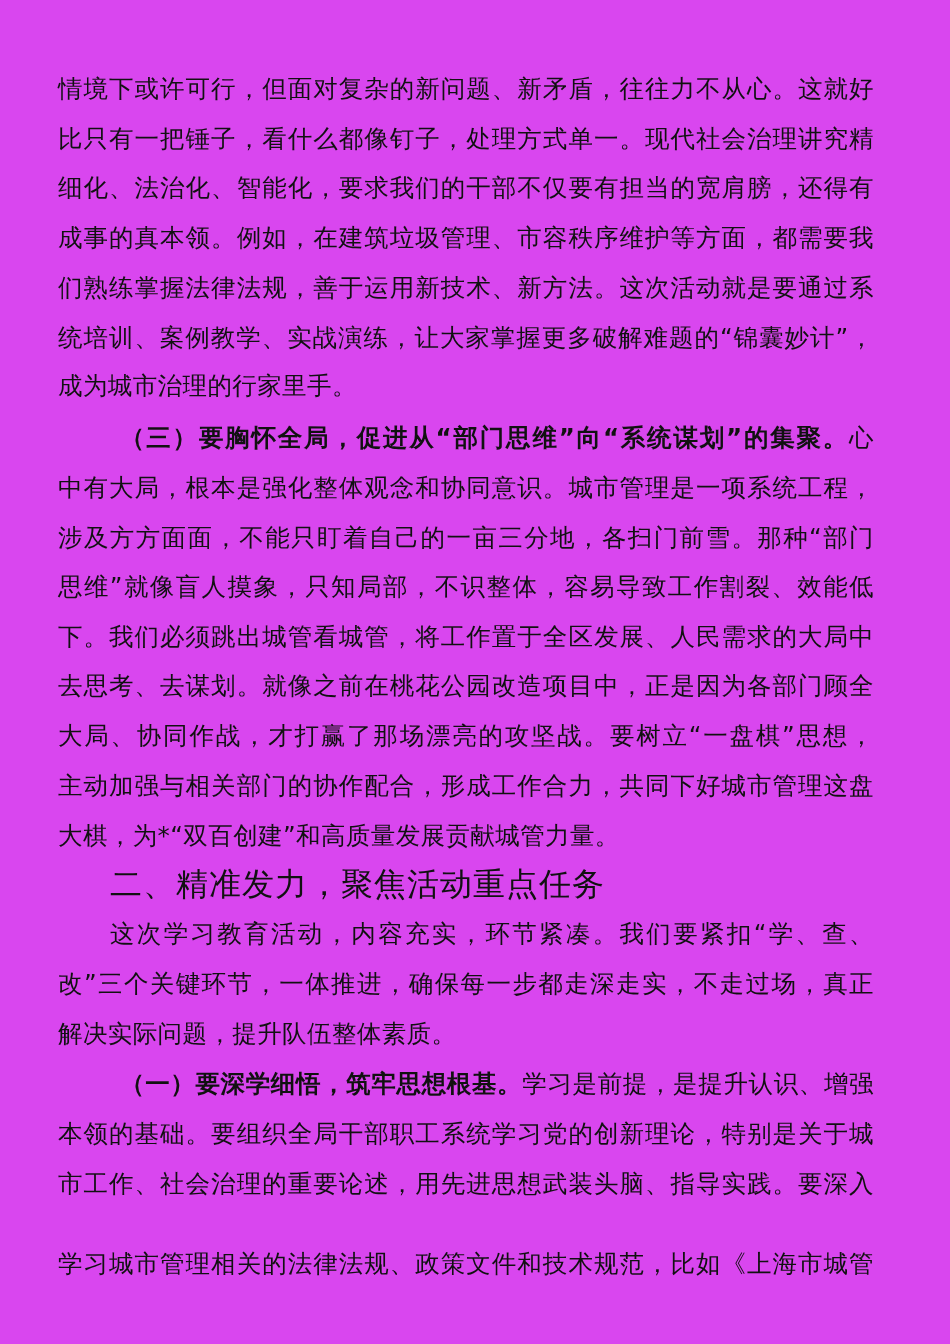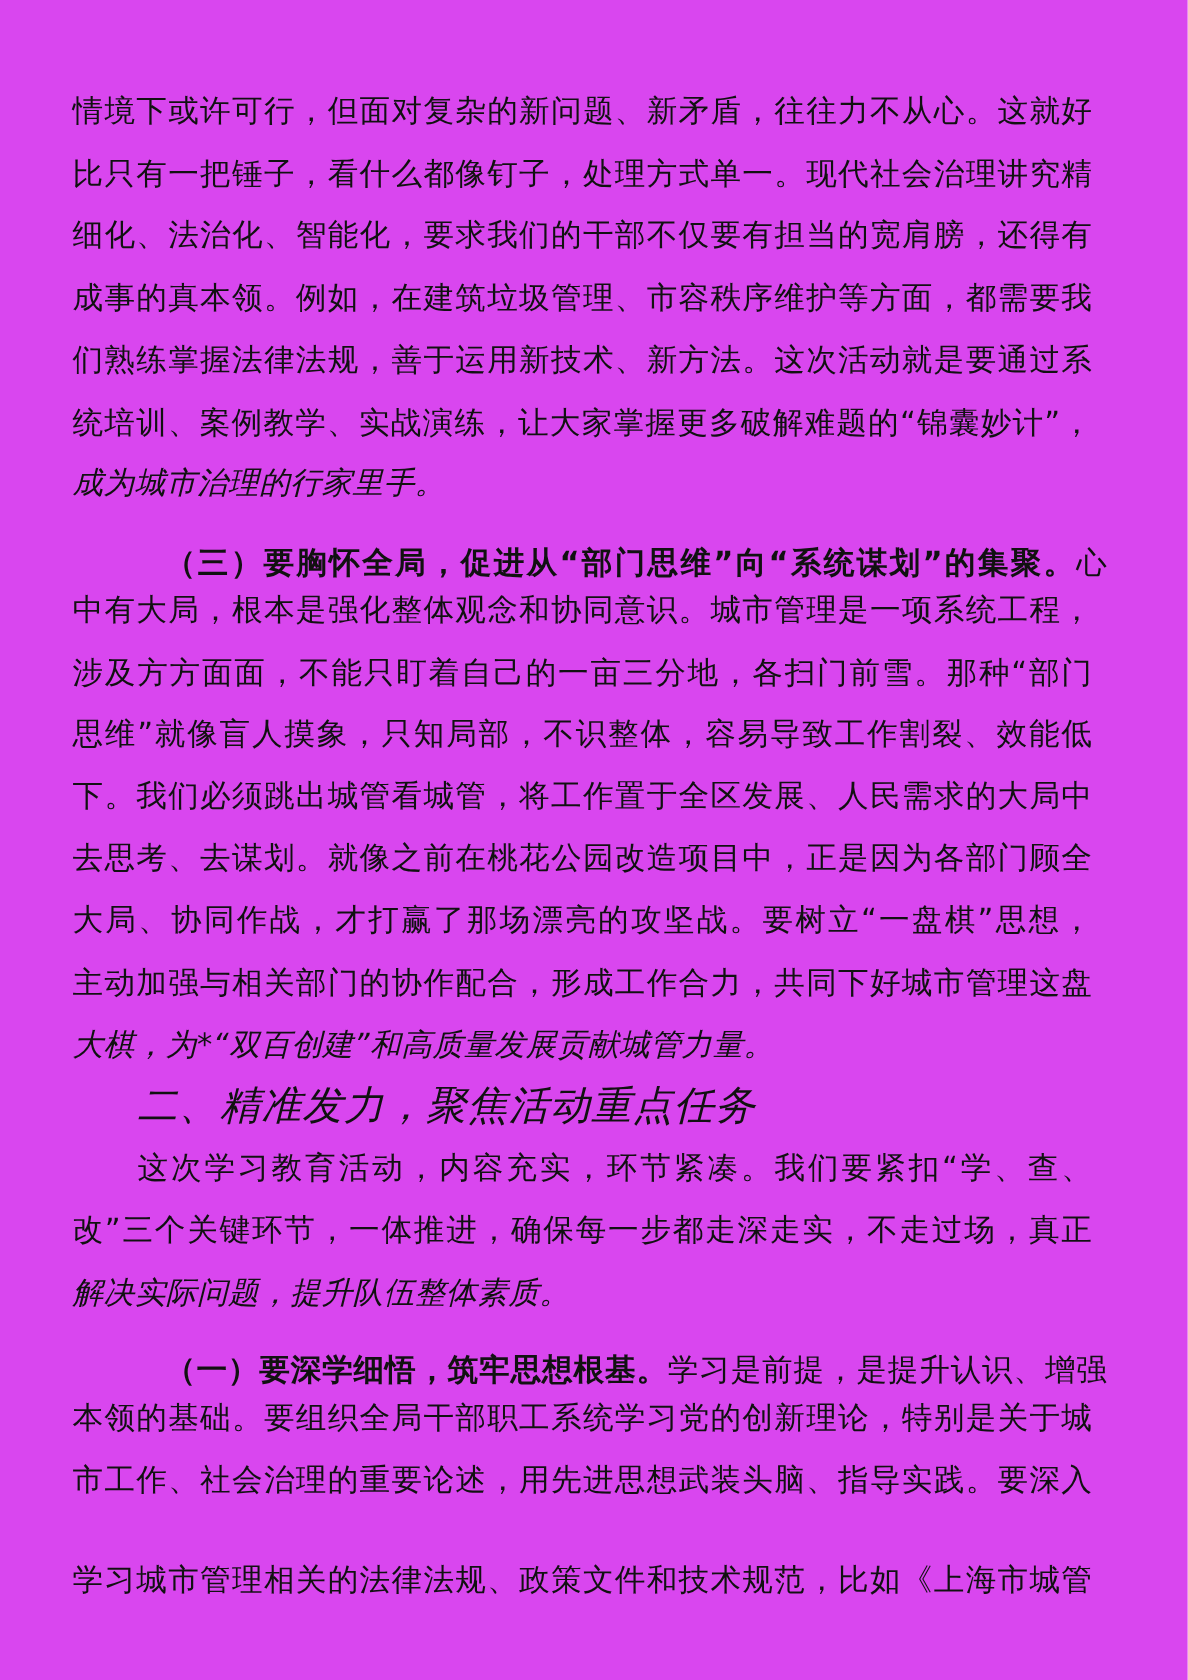--- a/index.html
+++ b/index.html
@@ -2,23 +2,23 @@
 <html><head>
 <meta charset="utf-8">
 <style>
   html, body { margin: 0; padding: 0; background: #ffffff; }
   body { width: 950px; height: 1344px; position: relative; overflow: hidden;
          font-family: "DejaVu Sans", "Liberation Sans", sans-serif; color: #111111; }
   .page { position: absolute; left: 0; top: 0; width: 950px; height: 1344px; background: #d946ef; }
   .line { position: absolute; left: 58px; width: 816px; height: 34px; line-height: 34px;
           font-size: 24.5px; white-space: nowrap; text-align: justify; text-align-last: justify;
           letter-spacing: 0.4px; }
-  .line.last { text-align-last: left; font-style: italic; }
+  .line.last { text-align-last: left; }
   .line.indent { left: 110px; width: 764px; }
-  .line.head-indent { left: 132px; width: 754px; margin-top: 12px; }
+  .line.head-indent { left: 120px; width: 754px; }
   .bold { font-weight: bold; }
   .section { font-size: 32px; letter-spacing: 1px; }
 </style>
 </head>
 <body>
 
 <div class="page">
 
   <div class="line" style="top:72px">情境下或许可行，但面对复杂的新问题、新矛盾，往往力不从心。这就好</div>
   <div class="line" style="top:122px">比只有一把锤子，看什么都像钉子，处理方式单一。现代社会治理讲究精</div>

